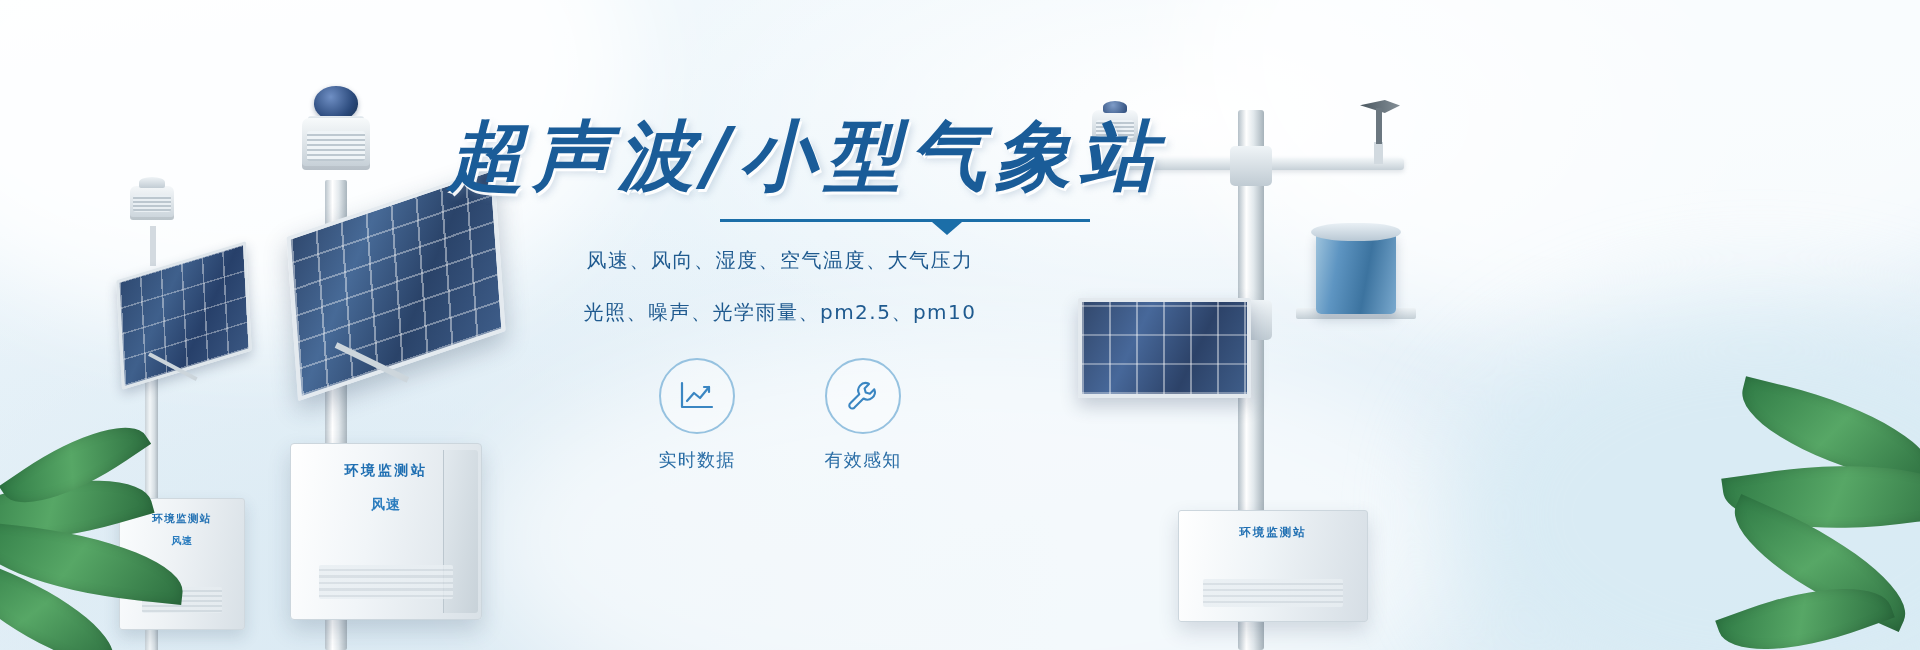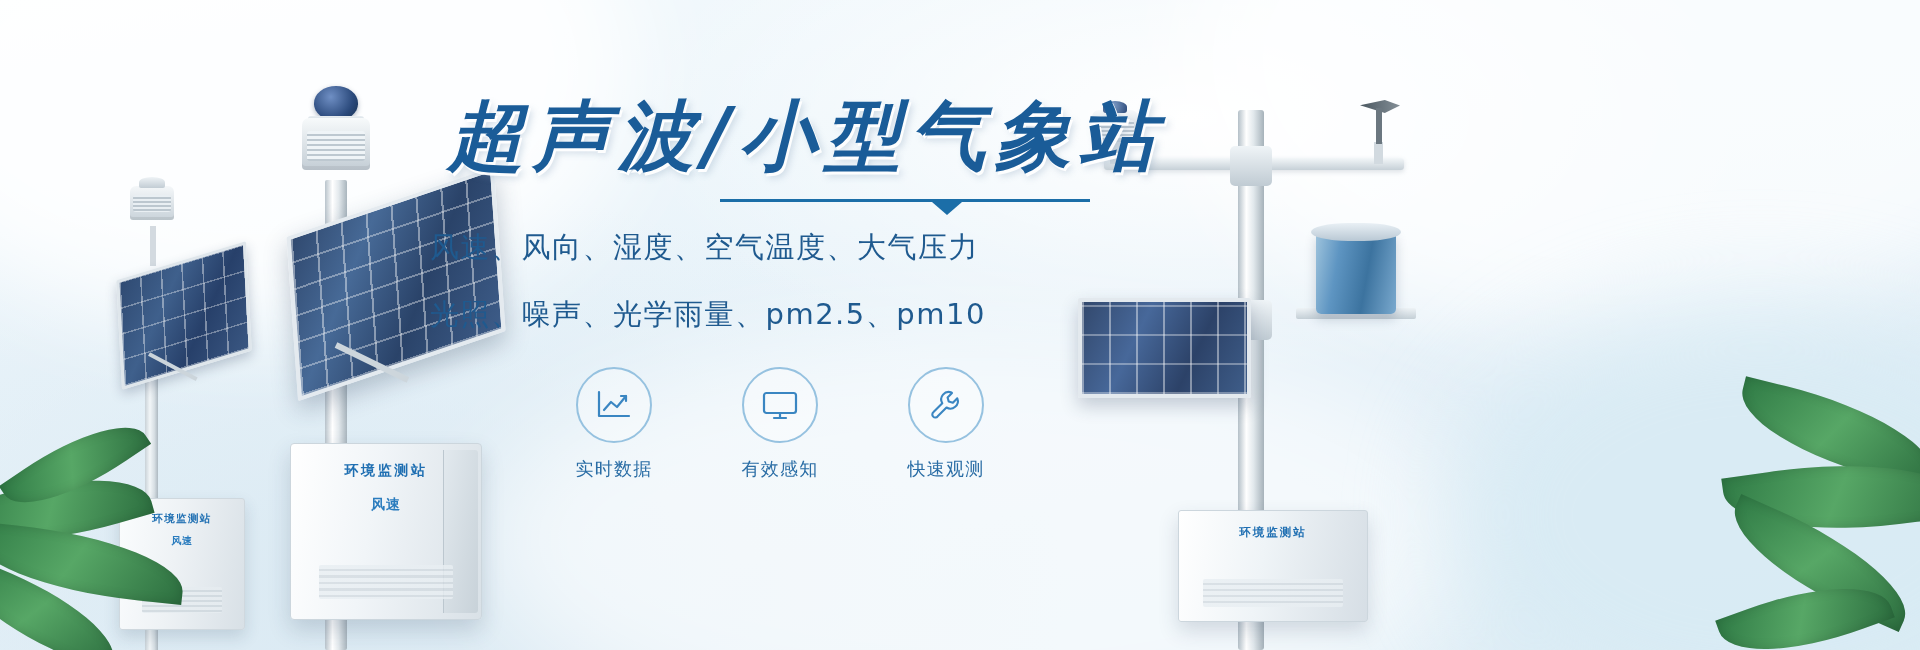--- a/index.html
+++ b/index.html
@@ -151,26 +151,27 @@
   .leaf.rt i:nth-child(4){right:60px;top:200px;width:170px;height:58px;transform:rotate(-20deg);}
 
   
   .content{position:absolute;left:430px;top:96px;width:700px;}
   .title{
     font-family:"DejaVu Sans","Liberation Sans",sans-serif;
     font-size:76px;font-weight:700;color:#1a5c98;letter-spacing:9px;
     font-style:italic;line-height:1.06;white-space:nowrap;
     text-shadow:2px 3px 0 rgba(255,255,255,.95), 4px 5px 7px rgba(120,150,180,.30);
     padding-left:18px;
+    margin-top:20px;
   }
   .rule{position:relative;margin:22px 0 0 290px;width:370px;height:3px;background:#1b6ea8;}
   .rule .tri{position:absolute;left:212px;top:3px;width:0;height:0;
     border-left:15px solid transparent;border-right:15px solid transparent;
     border-top:13px solid #1b6ea8;}
-  .sub{margin-top:22px;font-size:29px;color:#1f5a8f;letter-spacing:1.5px;
+  .sub{margin-top:22px;text-align:center;font-size:20px;color:#1f5a8f;letter-spacing:1.5px;
     line-height:1.62;font-family:"DejaVu Sans","Liberation Sans",sans-serif;white-space:nowrap;}
 
   
   .feats{margin-top:30px;display:flex;justify-content:center;gap:38px;}
   .feat{width:128px;text-align:center;}
   .circle{width:72px;height:72px;margin:0 auto;border:2px solid #96c2e0;border-radius:50%;
     display:flex;align-items:center;justify-content:center;background:rgba(255,255,255,.32);}
   .feat .lbl{margin-top:14px;font-size:18px;color:#2a6da5;letter-spacing:1.2px;
     font-family:"DejaVu Sans","Liberation Sans",sans-serif;white-space:nowrap;}
 </style>
@@ -263,35 +264,25 @@
           <svg width="36" height="32" viewBox="0 0 36 32" fill="none">
             <path d="M3 3 V27 H33" stroke="#3a86c2" stroke-width="2.2" stroke-linecap="round" stroke-linejoin="round"></path>
             <path d="M8 21 L15 13 L21 18 L30 7" stroke="#3a86c2" stroke-width="2.2" stroke-linecap="round" stroke-linejoin="round"></path>
             <path d="M25 7 H30 V12" stroke="#3a86c2" stroke-width="2.2" stroke-linecap="round" stroke-linejoin="round"></path>
           </svg>
         </div>
         <div class="lbl">实时数据</div>
       </div>
 
 
-      <div class="feat">
-        <div class="circle">
-          <svg width="38" height="32" viewBox="0 0 38 32" fill="none">
-            <rect x="3" y="4" width="32" height="20" rx="2.5" stroke="#3a86c2" stroke-width="2.2"></rect>
-            <path d="M13 29 H25" stroke="#3a86c2" stroke-width="2.2" stroke-linecap="round"></path>
-            <path d="M19 24 V29" stroke="#3a86c2" stroke-width="2.2" stroke-linecap="round"></path>
-          </svg>
-        </div>
-        <div class="lbl">有效感知</div>
-      </div>
 
       <div class="feat">
         <div class="circle">
           <svg width="36" height="36" viewBox="0 0 36 36" fill="none">
             <path d="M23.5 5.5a7.5 7.5 0 0 0-9.2 10.8L5.5 25.1a3 3 0 1 0 4.2 4.2l8.8-8.8a7.5 7.5 0 0 0 10.8-9.2l-4.4 4.4-4.2-1.1-1.1-4.2 4.4-4.4z" stroke="#3a86c2" stroke-width="2.1" stroke-linejoin="round"></path>
           </svg>
         </div>
-        <div class="lbl">快速观测</div>
+        <div class="lbl">有效感知</div>
       </div>
 
     </div>
   </div>
 </div>
 
 </body></html>

